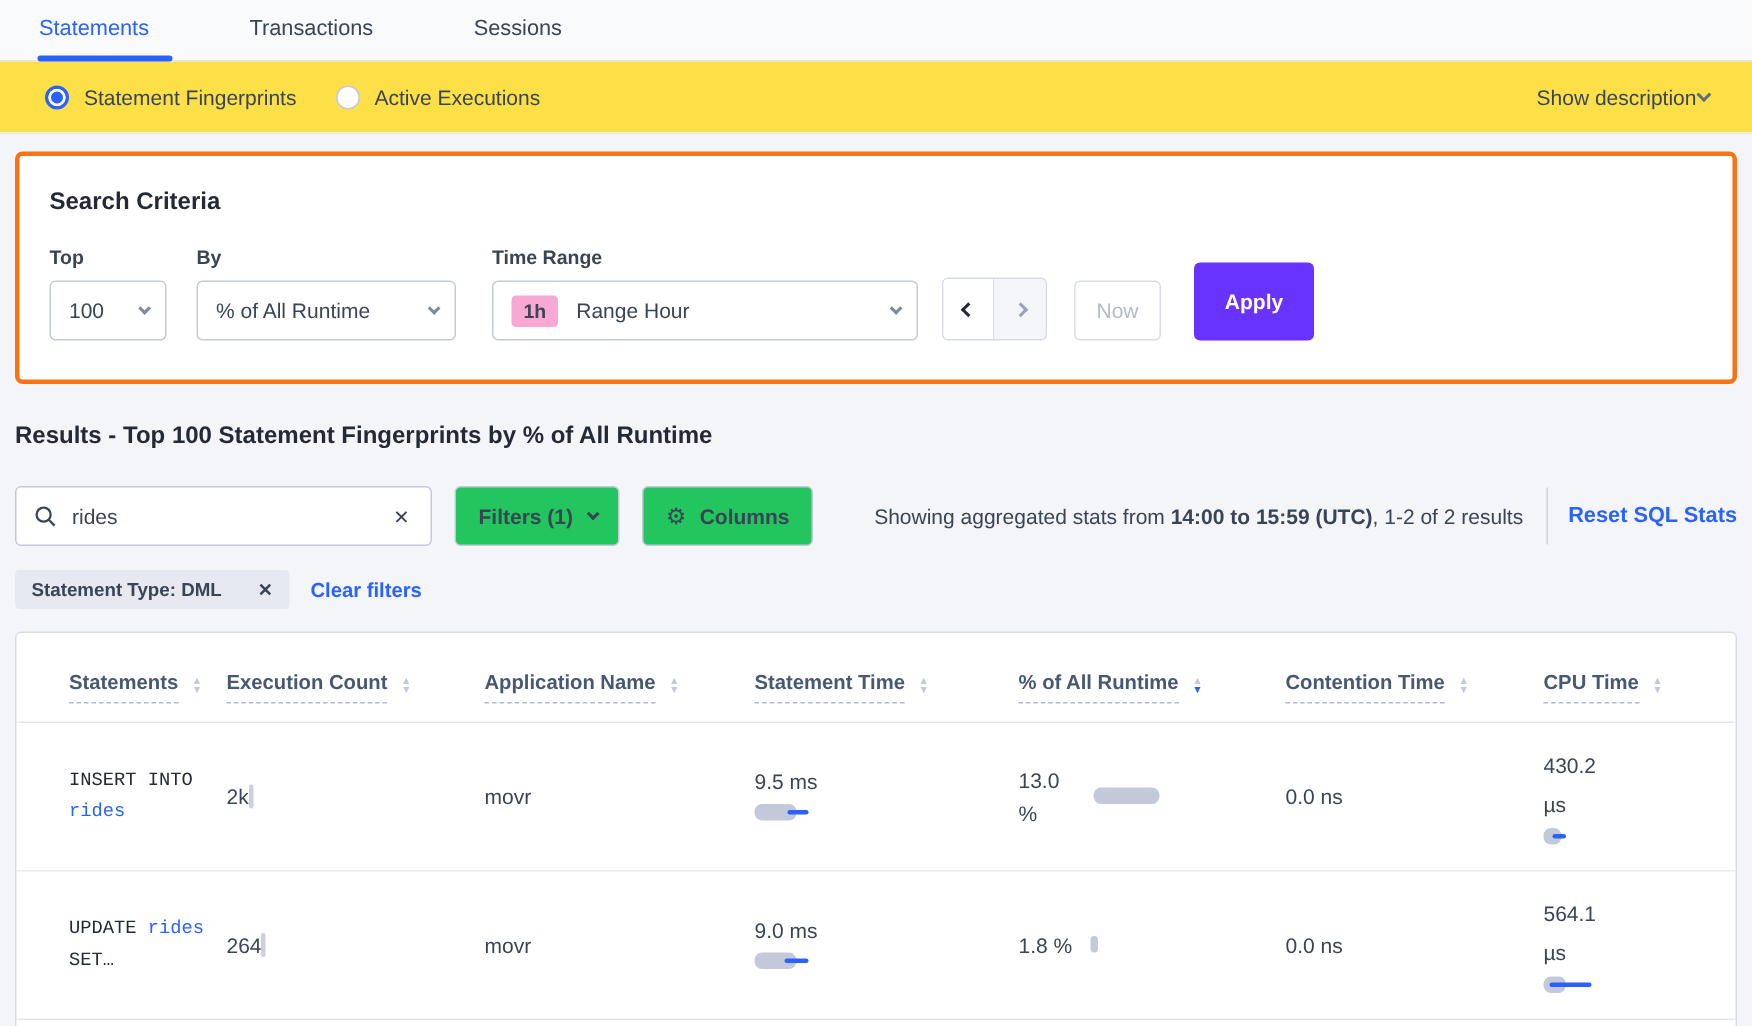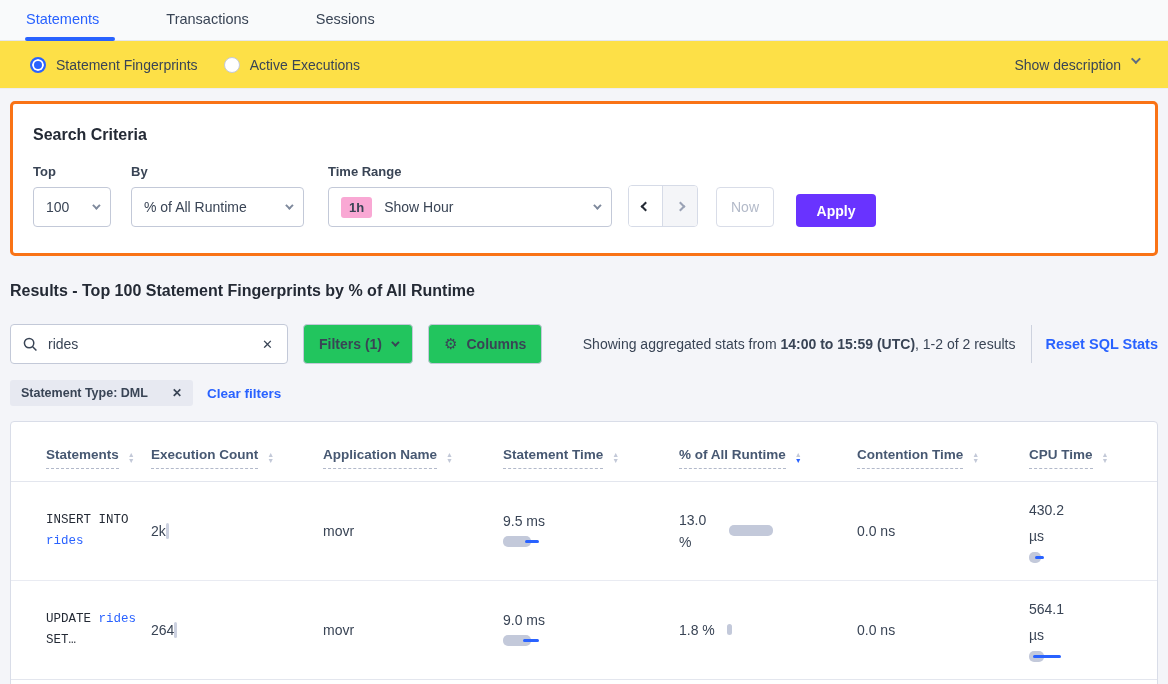--- a/index.html
+++ b/index.html
@@ -11,21 +11,21 @@
   .tab { position:relative; padding:11px 0 12px; margin-right:67px; font-size:14.5px; color:#394455; cursor:pointer; }
   .tab.active { color:#2962ff; }
   .tab.active::after { content:''; position:absolute; left:-1px; right:-16px; bottom:-1px; height:4px; background:#2962ff; border-radius:2px; }
 
   
   .viewbar { height:48px; background:#fde047; border-bottom:1px solid #ecedf3; display:flex; align-items:center; padding:0 30px; margin-bottom:12px; }
   .radio-opt { display:flex; align-items:center; margin-right:26px; cursor:pointer; }
   .radio { width:16px; height:16px; border-radius:50%; margin-right:10px; flex:0 0 auto; }
   .radio.on { background:#2962ff; border:2px solid #2962ff; box-shadow:inset 0 0 0 2px #ffffff; }
   .radio.off { background:#fff; border:1px solid #c3c9d8; }
-  .show-desc { margin-left:auto; display:flex; gap:10px; cursor:pointer; color:#394455; }
+  .show-desc { margin-left:auto; display:flex; align-items:center; cursor:pointer; color:#394455; }
 
   .chev { display:inline-block; width:7px; height:7px; border-right:2px solid #5f6c80; border-bottom:2px solid #5f6c80; }
   .chev.down { transform:rotate(45deg) translateY(-2px); }
   .chev.left { transform:rotate(135deg); border-color:#242a35; border-width:2.5px; }
   .chev.right { transform:rotate(-45deg); border-color:#9aa2b5; border-width:2.5px; }
   .chev.sm { width:6px; height:6px; border-color:#7e899c; }
 
   
   .card { background:#fff; border:3px solid #f97316; border-radius:5px; margin:0 10px; }
   .criteria { padding:22px 20px 26px; }
@@ -38,21 +38,21 @@
   .sel-by { width:173px; margin-left:0; }
   .f-top { margin-right:20px; }
   .f-by { margin-right:24px; }
   .sel-time { width:284px; }
   .badge-1h { background:#f9a8d4; border-radius:3px; font-size:13px; font-weight:bold; padding:3px 8px; margin-right:12px; color:#394455; }
   .pager { display:flex; margin-left:16px; border:1px solid #d6dbe7; border-radius:4px; overflow:hidden; }
   .pager button { width:34px; height:40px; border:none; display:flex; align-items:center; justify-content:center; cursor:pointer; }
   .pager .prev { background:#fff; border-right:1px solid #d6dbe7; }
   .pager .next { background:#f4f5f8; }
   .btn-now { margin-left:18px; width:58px; height:40px; background:#fff; border:1px solid #d9dde8; border-radius:4px; color:#b3bac9; font-size:14px; cursor:default; }
-  .btn-apply { margin-left:22px; width:80px; height:33px; background:#6933ff; border:none; border-radius:4px; color:#fff; font-size:14px; font-weight:bold; cursor:pointer; }
+  .btn-apply { margin-left:22px; width:80px; height:52px; background:#6933ff; border:none; border-radius:4px; color:#fff; font-size:14px; font-weight:bold; cursor:pointer; }
 
   
   .results-title { font-size:16px; color:#242a35; font-weight:bold; margin:26px 10px 0; }
   .controls { display:flex; align-items:center; margin:24px 10px 0; }
   .searchbox { width:278px; height:40px; background:#fff; border:1px solid #c3c9d8; border-radius:4px; display:flex; align-items:center; padding:0 12px; }
   .searchbox input { border:none; outline:none; flex:1; font-size:14px; font-family:"Liberation Sans",sans-serif; color:#394455; margin-left:10px; background:transparent; }
   .clear-x { color:#394455; font-size:13px; cursor:pointer; padding:0 2px; }
   .btn-lite { height:40px; background:#22c55e; border:1px solid #c3c9d8; border-radius:4px; display:flex; align-items:center; gap:9px; padding:0 15px; margin-left:15px; font-size:14px; font-weight:bold; color:#394455; cursor:pointer; }
   .gear { font-size:15px; font-weight:normal; color:#394455; }
   .stats { margin-left:auto; color:#394455; font-size:14px; }
@@ -126,21 +126,21 @@
       <div class="field-label">By</div>
       <div class="select sel-by">
         <span class="val">% of All Runtime</span>
         <span class="chev down sm"></span>
       </div>
     </div>
     <div>
       <div class="field-label">Time Range</div>
       <div class="select sel-time">
         <span class="badge-1h">1h</span>
-        <span class="val">Show Hour</span>
+        <span class="val">Range Hour</span>
         <span class="chev down sm"></span>
       </div>
     </div>
     <div class="pager">
       <button class="prev">
           <span class="chev left"></span>
         </button>
       <button class="next">
           <span class="chev right"></span>
         </button>

